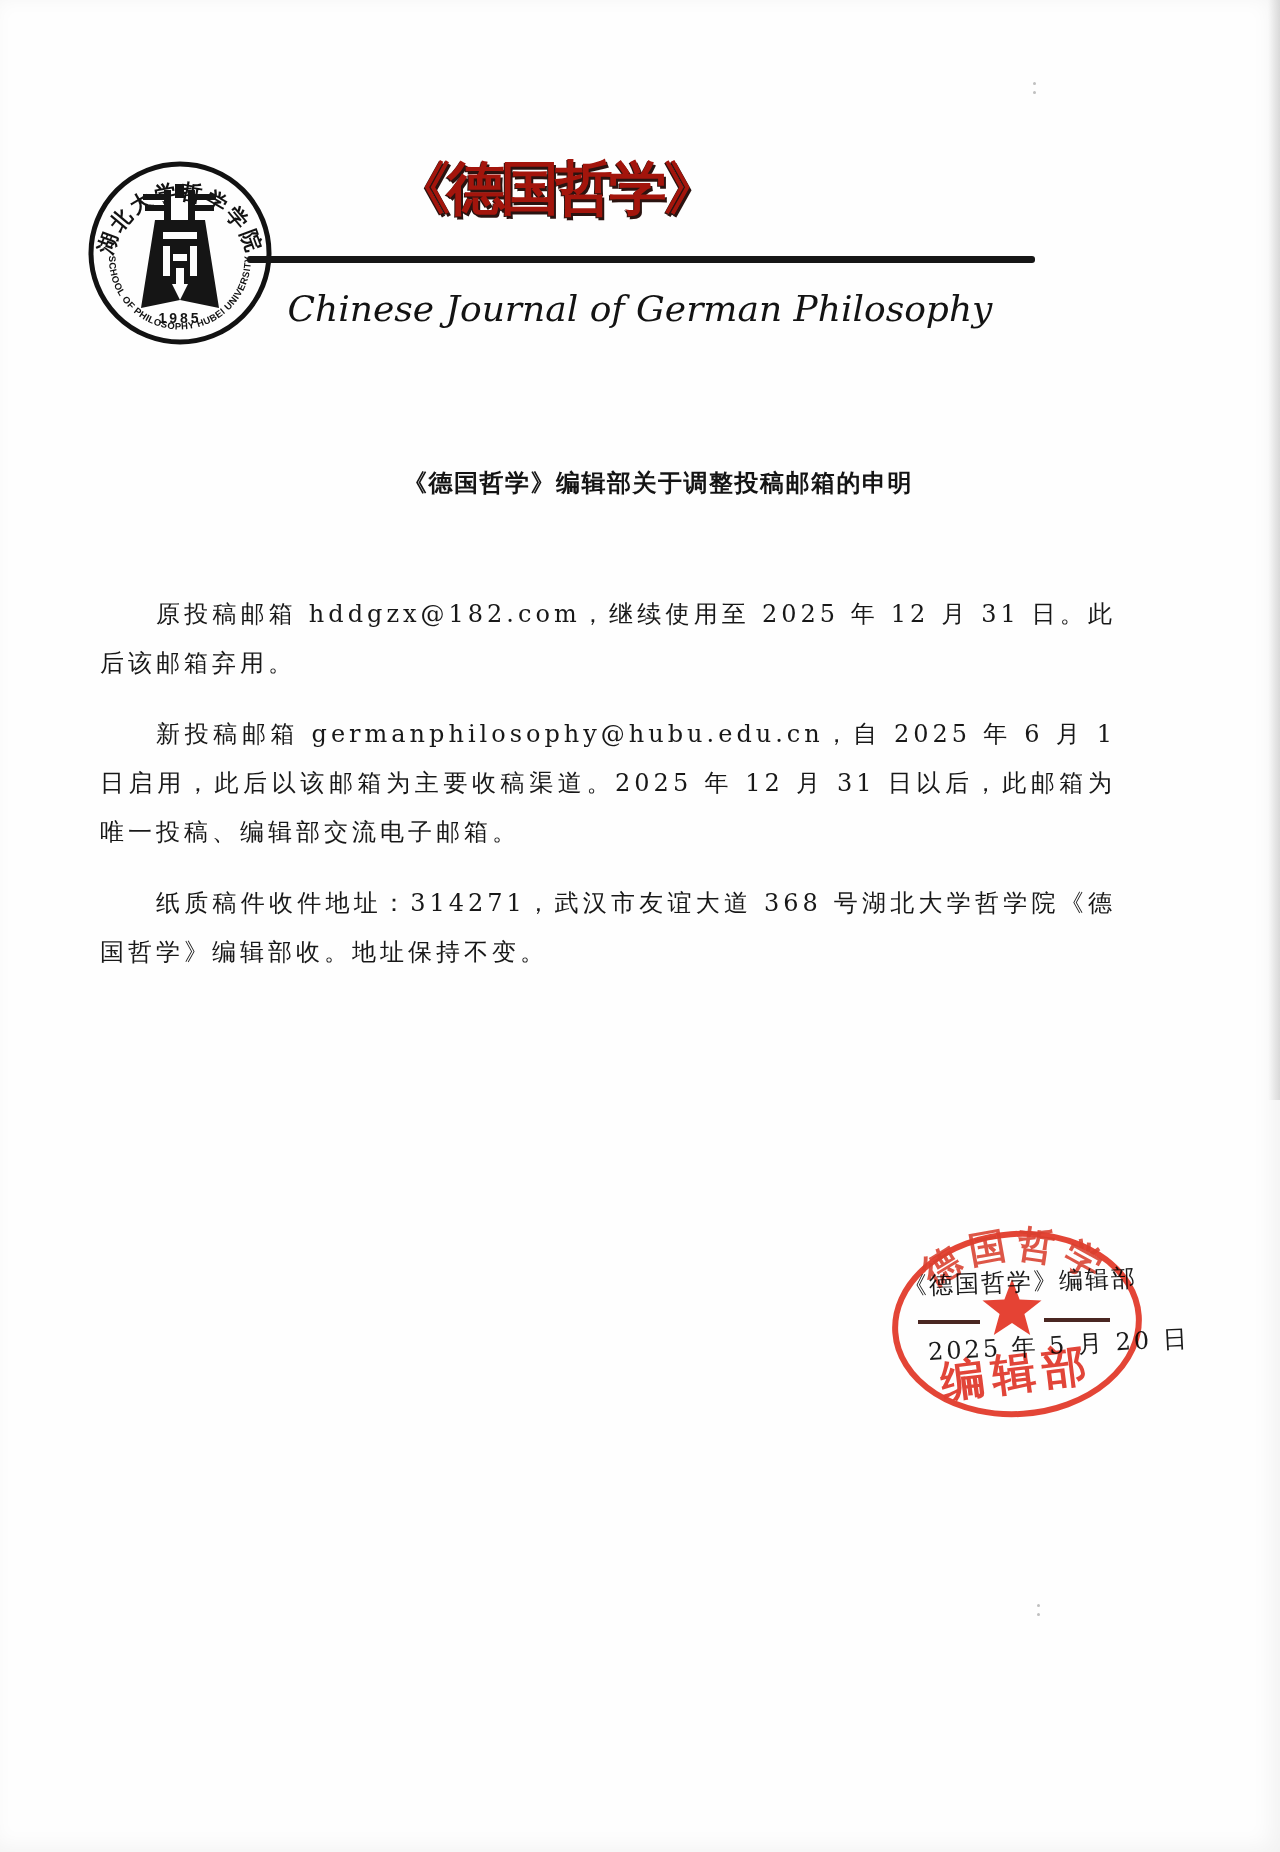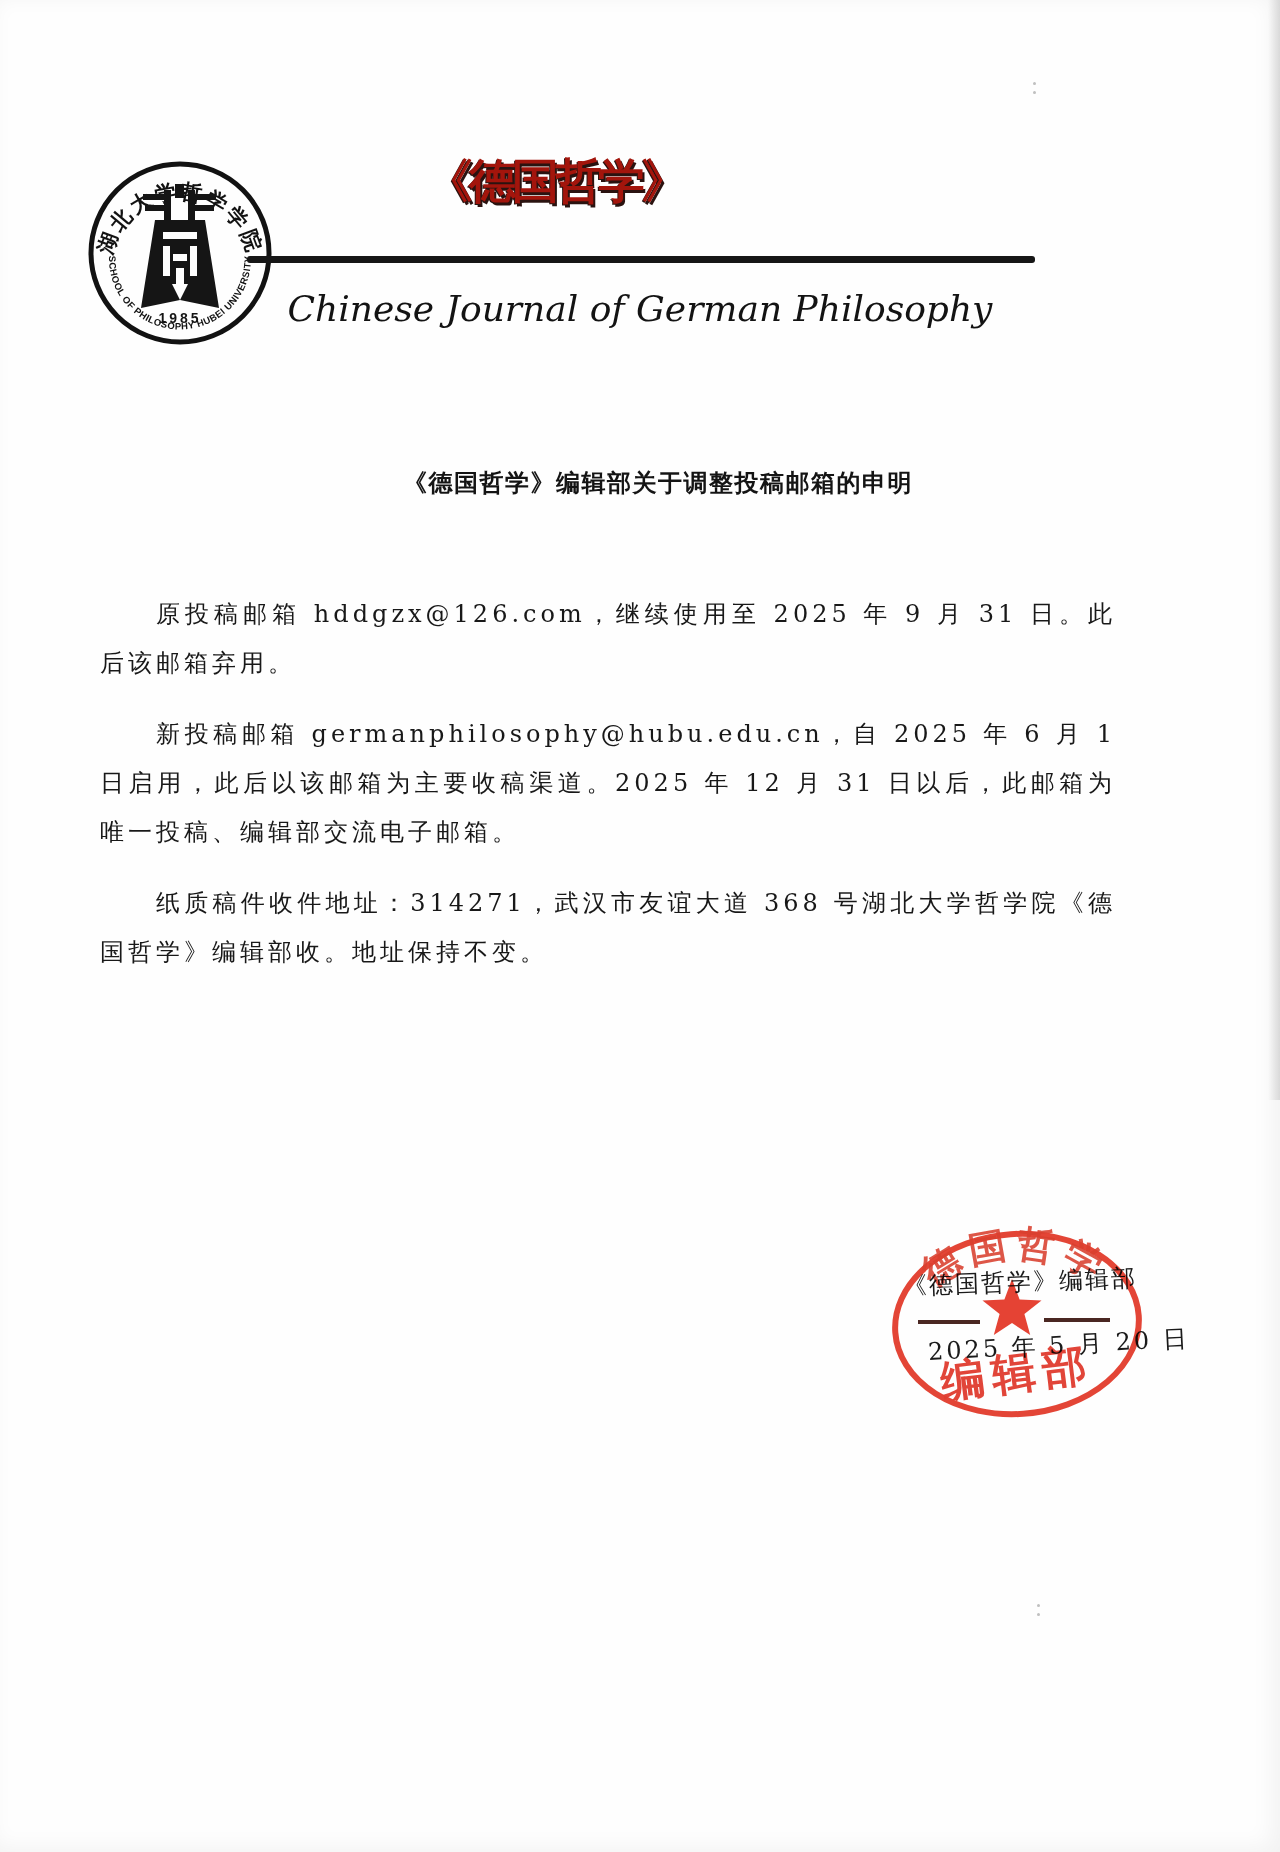--- a/index.html
+++ b/index.html
@@ -10,21 +10,21 @@
     box-shadow:inset -8px -4px 22px rgba(0,0,0,0.05);
   }
   .edge-shade{
     position:absolute;top:0;right:0;width:12px;height:1100px;
     background:linear-gradient(to left, rgba(90,90,90,0.18), rgba(90,90,90,0));
     pointer-events:none;
   }
   .logo{position:absolute;left:87px;top:160px;width:186px;height:186px;}
   .title-zh{
     position:absolute;left:555px;top:150px;transform:translateX(-50%);
-    font-size:47px;font-weight:bold;letter-spacing:-4px;white-space:nowrap;
+    font-size:58px;font-weight:bold;letter-spacing:-4px;white-space:nowrap;
     color:#a3150c;
     text-shadow:2px 3px 0 #2a1310, -1px 1px 0 #2a1310;
     font-family:"DejaVu Serif", serif;
   }
   .rule{
     position:absolute;left:247px;top:256px;width:788px;height:7px;
     background:#161616;border-radius:3px;
   }
   .title-en{
     position:absolute;left:640px;top:288px;transform:translateX(-50%);
@@ -104,21 +104,21 @@
 
   <div class="title-zh">《德国哲学》</div>
 
   <div class="rule"></div>
 
   <div class="title-en">Chinese Journal of German Philosophy</div>
 
   <h1 class="doc-heading">《德国哲学》编辑部关于调整投稿邮箱的申明</h1>
 
   <div class="doc-body">
-    <p>原投稿邮箱 hddgzx@126.com，继续使用至 2025 年 9 月 31 日。此后该邮箱弃用。</p>
+    <p>原投稿邮箱 hddgzx@182.com，继续使用至 2025 年 12 月 31 日。此后该邮箱弃用。</p>
     <p>新投稿邮箱 germanphilosophy@hubu.edu.cn，自 2025 年 6 月 1 日启用，此后以该邮箱为主要收稿渠道。2025 年 12 月 31 日以后，此邮箱为唯一投稿、编辑部交流电子邮箱。</p>
     <p>纸质稿件收件地址：314271，武汉市友谊大道 368 号湖北大学哲学院《德国哲学》编辑部收。地址保持不变。</p>
   </div>
 
   <div class="sig-name">《德国哲学》编辑部</div>
   <div class="sig-date">2025 年 5 月 20 日</div>
 
   <svg class="stamp" viewBox="0 0 290 215">
     <defs>
       <path id="stamp-arc" d="M 48,86 A 104 76 0 0 1 242,82"></path>

